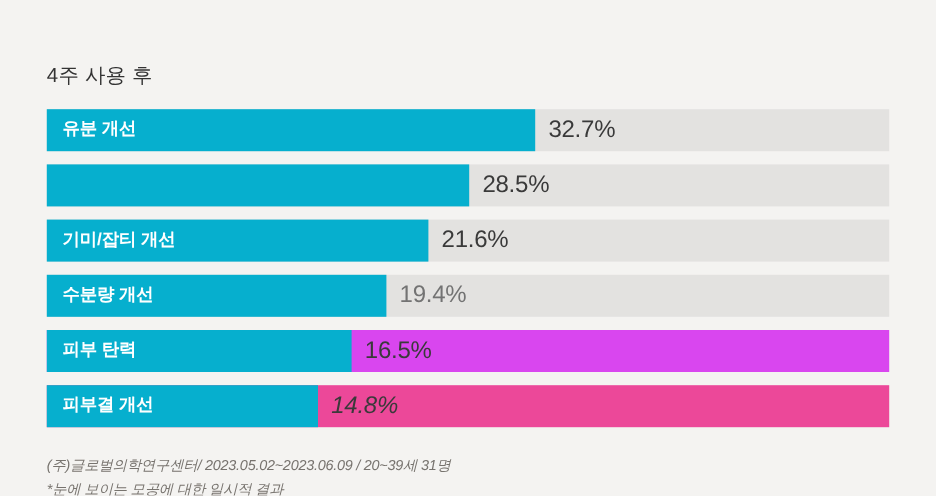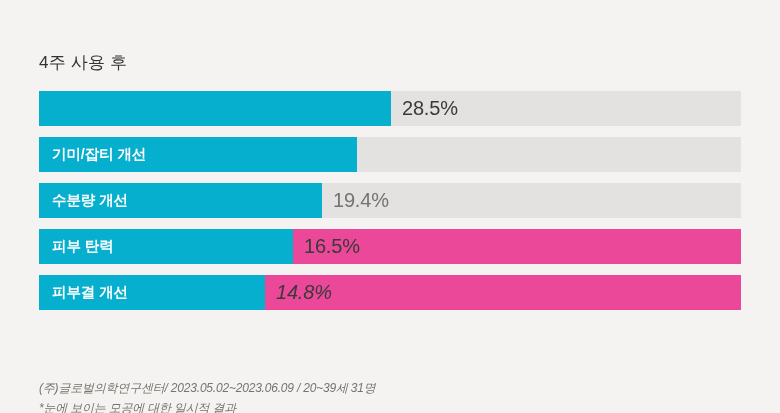--- a/index.html
+++ b/index.html
@@ -109,42 +109,50 @@
 </style>
 </head>
 <body style="background: rgb(244, 243, 241);">
 
 <div id="chart-panel" style="background: rgb(244, 243, 241);">
 
   <div id="chart-title" style="color: rgb(51, 51, 51);">4주 사용 후</div>
 
   <div id="bars-group">
 
+    <div class="bar-row" style="background: rgb(227, 226, 224);">
+      <div class="bar-fill" style="width: 407px; background: rgb(6, 175, 206);"></div>
+      <div class="bar-label" style="color: rgb(255, 255, 255);">
+        <span>유분 개선</span>
+      </div>
+      <div class="bar-value" style="left: 418px; color: rgb(58, 58, 58);">32.7%</div>
+    </div>
 
     <div class="bar-row" style="background: rgb(227, 226, 224);">
       <div class="bar-fill" style="width: 352px; background: rgb(6, 175, 206);"></div>
       <div class="bar-value" style="left: 363px; color: rgb(58, 58, 58);">28.5%</div>
     </div>
 
     <div class="bar-row" style="background: rgb(227, 226, 224);">
       <div class="bar-fill" style="width: 318px; background: rgb(6, 175, 206);"></div>
       <div class="bar-label" style="color: rgb(255, 255, 255);">
         <span>기미/잡티 개선</span>
       </div>
+      <div class="bar-value" style="left: 329px; color: rgb(58, 58, 58);">21.6%</div>
     </div>
 
     <div class="bar-row" style="background: rgb(227, 226, 224);">
       <div class="bar-fill" style="width: 283px; background: rgb(6, 175, 206);"></div>
       <div class="bar-label" style="color: rgb(255, 255, 255);">
         <span>수분량 개선</span>
       </div>
       <div class="bar-value" style="left: 294px; color: #737373;">19.4%</div>
     </div>
 
-    <div class="bar-row" style="background: #ec4899;">
+    <div class="bar-row" style="background: #d946ef;">
       <div class="bar-fill" style="width: 254px; background: rgb(6, 175, 206);"></div>
       <div class="bar-label" style="color: rgb(255, 255, 255);">
         <span>피부 탄력</span>
       </div>
       <div class="bar-value" style="left: 265px; color: rgb(58, 58, 58);">16.5%</div>
     </div>
 
     <div class="bar-row" style="background: #ec4899;">
       <div class="bar-fill" style="width: 226px; background: rgb(6, 175, 206);"></div>
       <div class="bar-label" style="color: rgb(255, 255, 255);">

